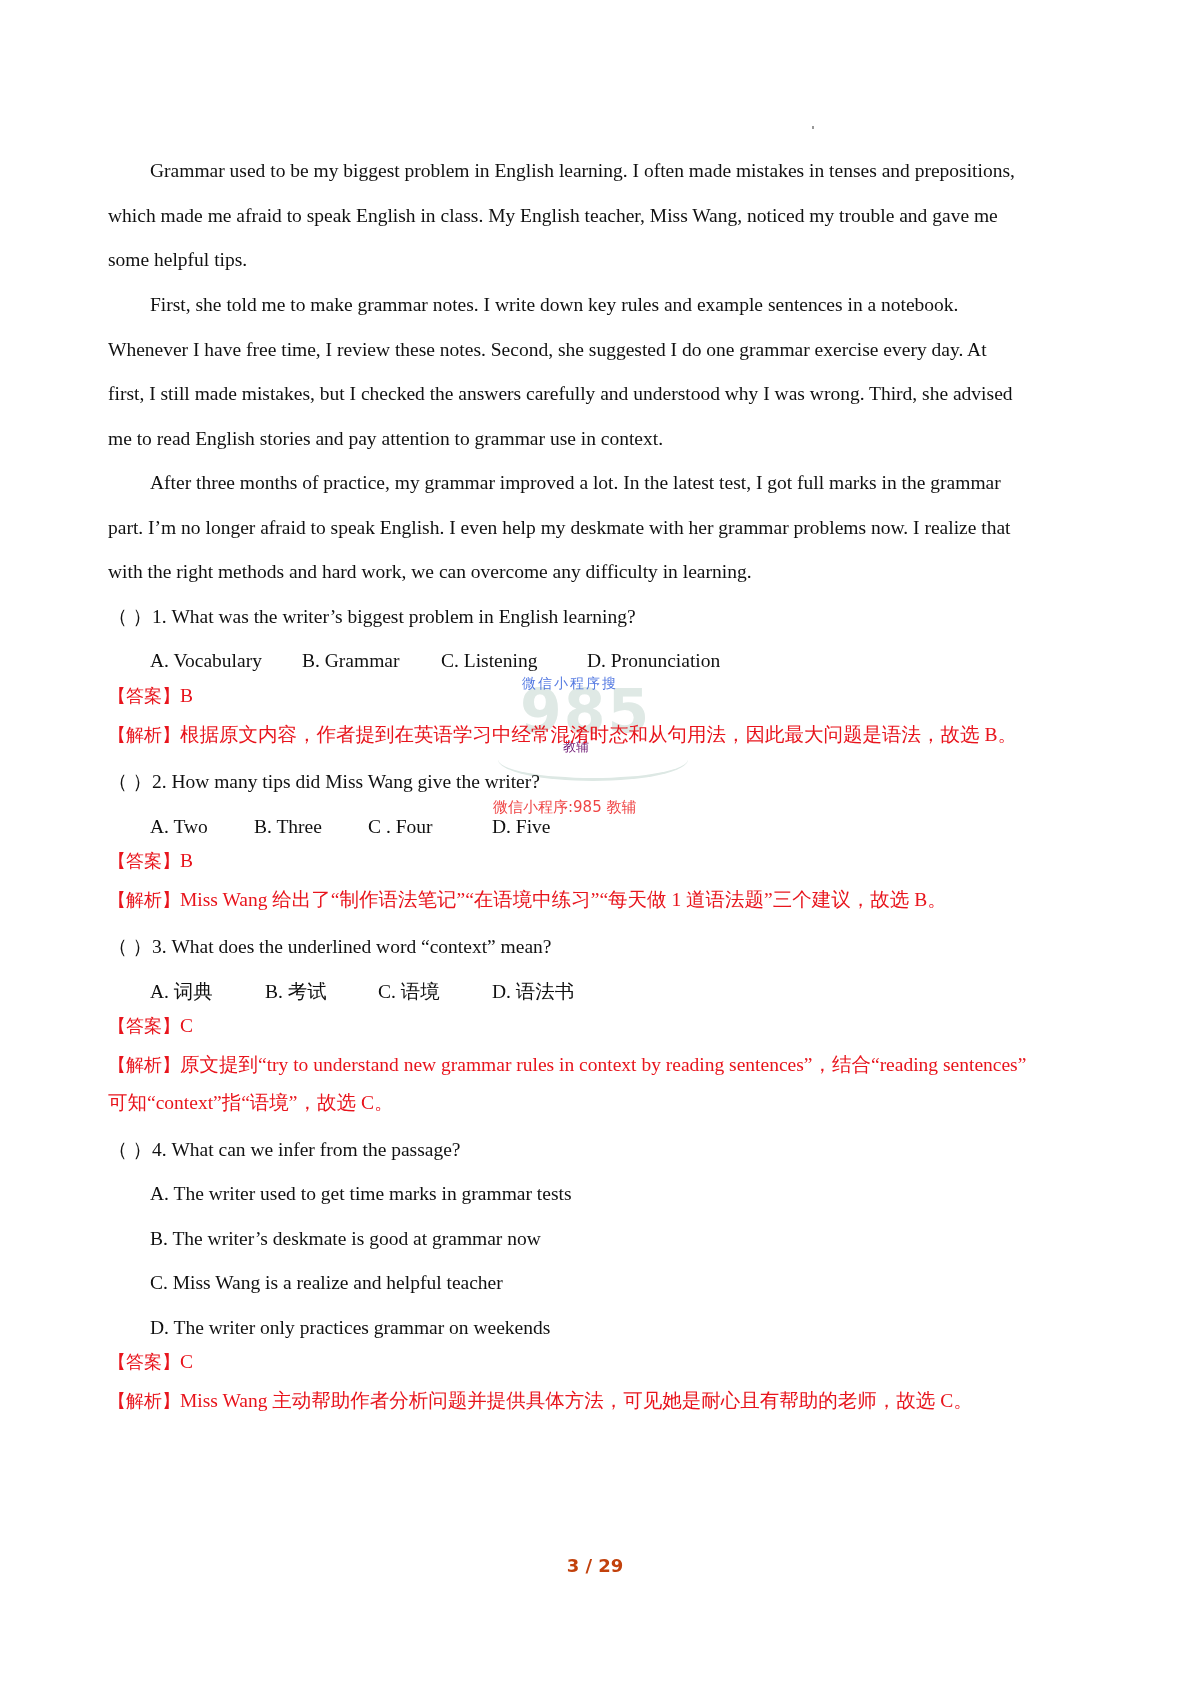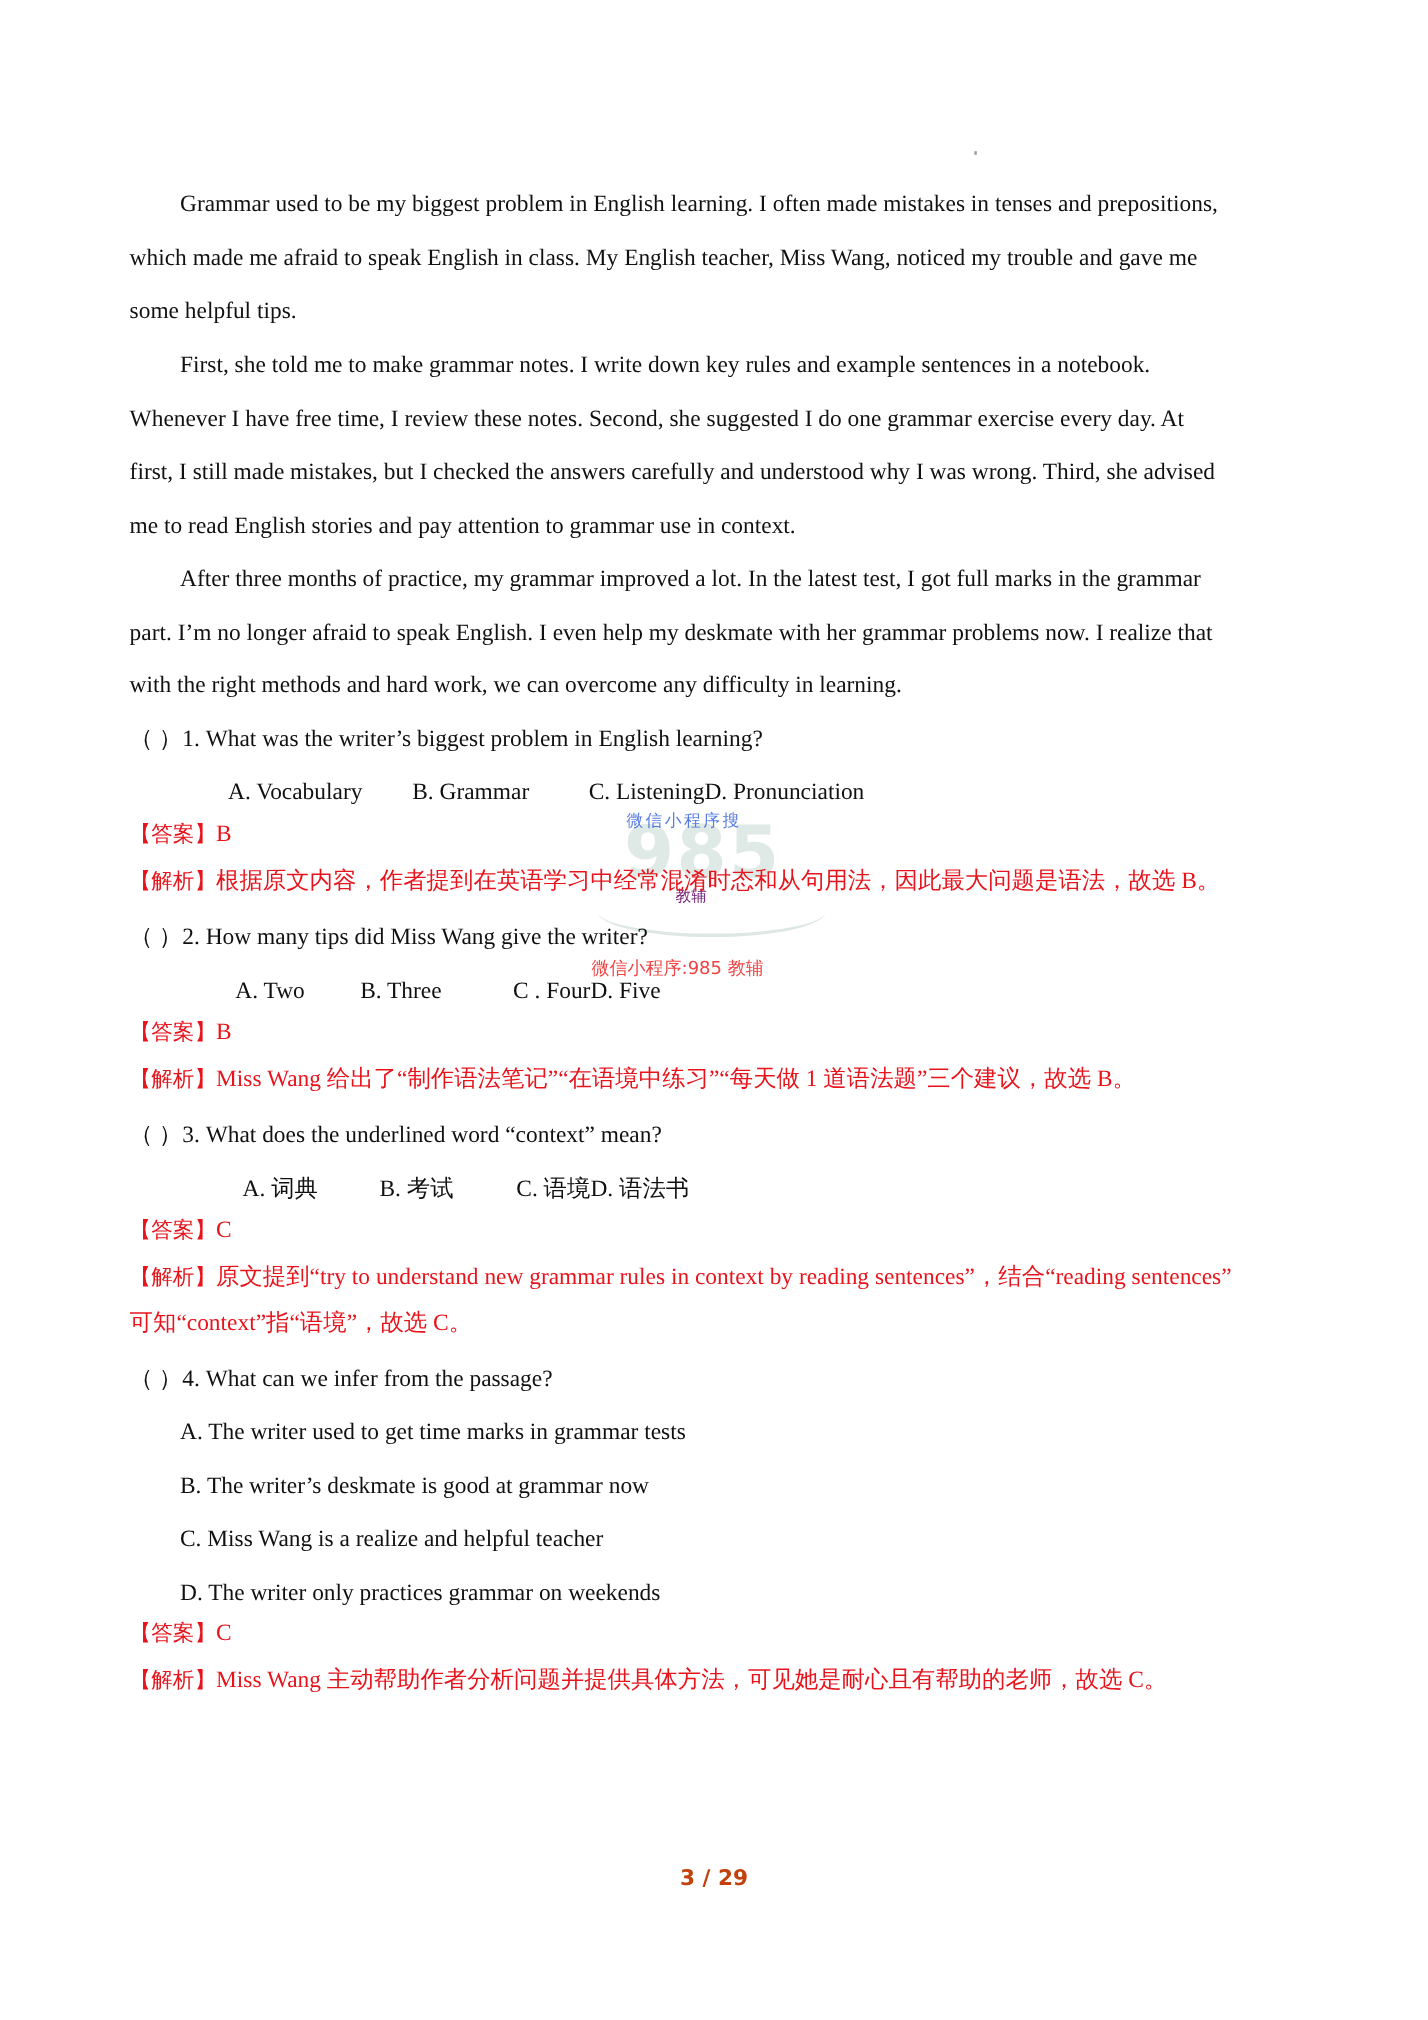--- a/index.html
+++ b/index.html
@@ -3,21 +3,21 @@
 <meta charset="utf-8">
 <style>
   html, body { margin: 0; padding: 0; background: #ffffff; }
   body { width: 1190px; height: 1683px; position: relative; overflow: hidden;
          font-family: "Liberation Serif", "DejaVu Serif", serif; color: #111; }
   .page { position: absolute; left: 0; top: 0; width: 1190px; height: 1683px; }
   .line { position: absolute; left: 108px; font-size: 19.5px; line-height: 24px; white-space: nowrap; }
   .indent { left: 150px; }
   .red { color: #e8141c; }
   .red .tag { font-family: "DejaVu Sans", sans-serif; font-size: 18px; }
-  .opts span { display: inline-block; text-align: right; }
+  .opts span { display: inline-block; }
   .wm { position: absolute; color: #1d4ed8; pointer-events: none; }
   .wm-top { left: 522px; top: 675px; font-family: "DejaVu Sans", sans-serif; font-size: 14px; letter-spacing: 2px; opacity: .75; }
   .wm-num { left: 520px; top: 676px; font-family: "DejaVu Sans", sans-serif; font-size: 60px; font-weight: bold; color: #dfe9e5; letter-spacing: 2px; }
   .wm-sub { left: 563px; top: 738px; font-family: "DejaVu Sans", sans-serif; font-size: 13px; color: #701a75; }
   .wm-arc { left: 498px; top: 738px; width: 190px; height: 40px; border-bottom: 3px solid #dde8e4; border-radius: 0 0 50% 50%; }
   .wm-bottom { left: 493px; top: 798px; font-family: "DejaVu Sans", sans-serif; font-size: 15px; color: #ef4444; }
   .page-num { position: absolute; left: 0; width: 1190px; top: 1555px; text-align: center;
               font-family: "DejaVu Sans", sans-serif; font-weight: bold; font-size: 18px; color: #c2410c; }
   .dot { position: absolute; left: 812px; top: 126px; width: 2px; height: 3px; background: #999; }
 </style>

